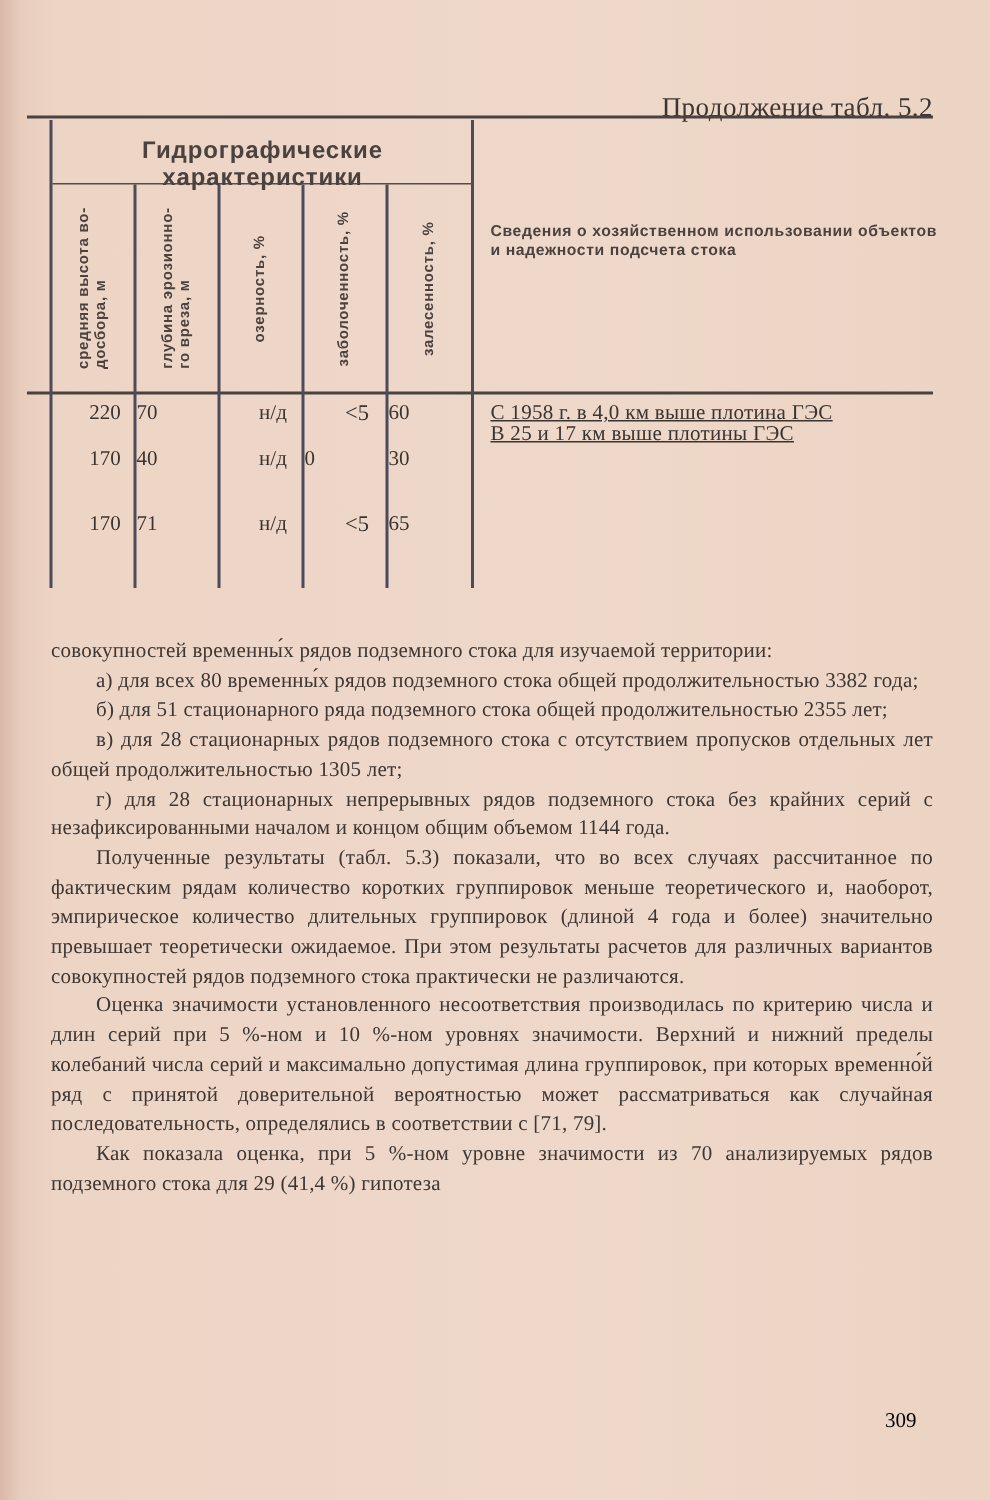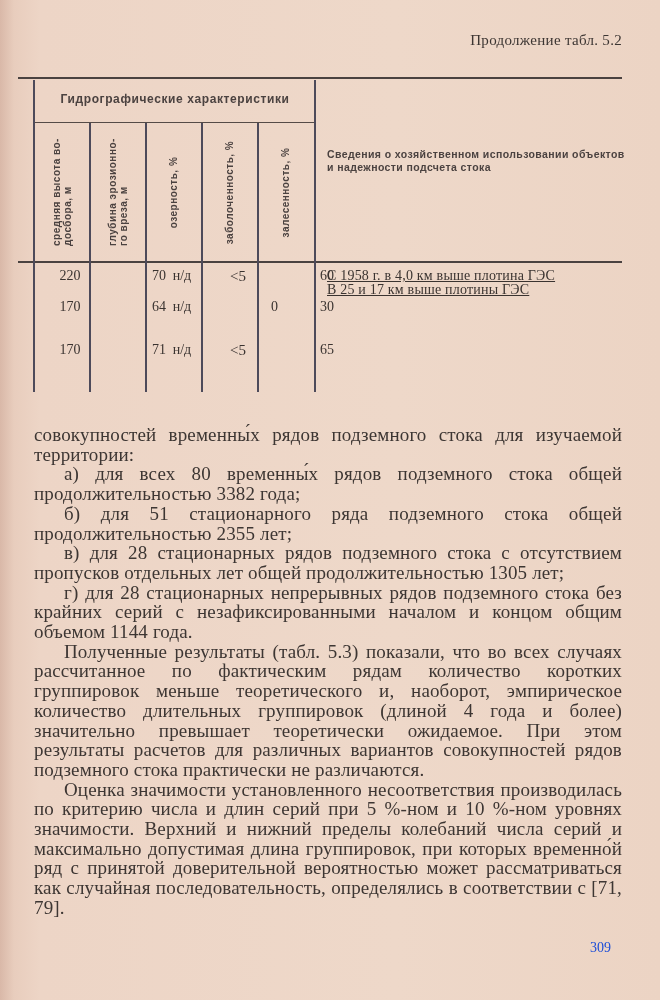--- a/index.html
+++ b/index.html
@@ -4,55 +4,55 @@
   <style>
     html, body { margin: 0; padding: 0; }
     body {
       width: 660px; height: 1000px; position: relative; overflow: hidden;
       background: linear-gradient(90deg, #d9b8a8 0px, #e8cdbd 14px, #edd5c6 40px, #eed8c9 60%, #ecd4c4 100%);
       color: #3a3330;
       font-family: "Liberation Serif", serif;
     }
     .abs { position: absolute; }
     .caption {
-      right: 38px; top: 32px; font-size: 15px; letter-spacing: 0.3px; color: #3c3532;
+      right: 38px; top: 61px; font-size: 18px; letter-spacing: 0.3px; color: #3c3532;
     }
     .hline { position: absolute; height: 2px; background: #4a4240; }
     .hline.thin { height: 1px; background: #554b47; }
     .vline { position: absolute; width: 2px; background: #4d4a5a; }
     .group-head {
       left: 36px; width: 278px; top: 92px; text-align: center;
-      font-family: "Liberation Sans", sans-serif; font-size: 12px; font-weight: bold; letter-spacing: 0.6px; color: #4b4240;
+      font-family: "Liberation Sans", sans-serif; font-size: 16px; font-weight: bold; letter-spacing: 0.6px; color: #4b4240;
     }
     .col-head {
       position: absolute; top: 124px; height: 136px; width: 54px;
       display: flex; align-items: center; justify-content: center;
     }
     .col-head span {
       display: block; transform: rotate(-90deg); white-space: nowrap;
       font-family: "Liberation Sans", sans-serif; font-size: 10px; font-weight: bold; letter-spacing: 0.5px;
       line-height: 11px; color: #4b4240; text-align: left;
     }
     .right-head {
       left: 327px; width: 306px; top: 148px; 
       font-family: "Liberation Sans", sans-serif; font-size: 10.5px; font-weight: bold; letter-spacing: 0.4px;
       line-height: 13px; color: #4b4240;
     }
     .cell {
       position: absolute; width: 70px; text-align: center; font-size: 14px; color: #3a3330;
     }
-    .cell.r { text-align: right; width: 46px; margin-left: 29px; }
+    .cell.r { text-align: left; width: 46px; }
     .note { position: absolute; left: 327px; font-size: 14px; color: #3a3330; letter-spacing: 0.2px; text-decoration: underline; }
     .text {
-      position: absolute; left: 34px; width: 588px; font-size: 19px; line-height: 19.7px;
+      position: absolute; left: 34px; width: 588px; font-size: 14px; line-height: 19.7px;
       text-align: justify; color: #3d3633; letter-spacing: 0.15px;
     }
     .text p { margin: 0; }
     .text p.ind { text-indent: 30px; }
-    .pageno { left: 590px; top: 940px; font-size: 14px; color: #1d4ed8; }
+    .pageno { left: 590px; top: 940px; font-size: 14px; color: #000000; }
   </style>
 </head>
 <body>
 
 <div class="abs caption">Продолжение табл. 5.2</div>
 
 <div class="hline" style="left:18px; width:604px; top:77px;"></div>
 <div class="hline thin" style="left:35px; width:280px; top:122px;"></div>
 <div class="hline" style="left:18px; width:604px; top:261px;"></div>
 
@@ -88,21 +88,21 @@
 <div>
   <div class="cell" style="left:35px; top:268px;">220</div>
   <div class="cell r" style="left:91px; top:268px;">70</div>
   <div class="cell" style="left:147px; top:268px;">н/д</div>
   <div class="cell" style="left:203px; top:268px; font-size:15px;">&lt;5</div>
   <div class="cell r" style="left:259px; top:268px;">60</div>
   <div class="note" style="top:268px;">С 1958 г. в 4,0 км выше плотина ГЭС</div>
 </div>
 <div>
   <div class="cell" style="left:35px; top:299px;">170</div>
-  <div class="cell r" style="left:91px; top:299px;">64</div>
+  <div class="cell r" style="left:91px; top:299px;">40</div>
   <div class="cell" style="left:147px; top:299px;">н/д</div>
   <div class="cell r" style="left:203px; top:299px;">0</div>
   <div class="cell r" style="left:259px; top:299px;">30</div>
   <div class="note" style="top:282px;">В 25 и 17 км выше плотины ГЭС</div>
 </div>
 <div>
   <div class="cell" style="left:35px; top:342px;">170</div>
   <div class="cell r" style="left:91px; top:342px;">71</div>
   <div class="cell" style="left:147px; top:342px;">н/д</div>
   <div class="cell" style="left:203px; top:342px; font-size:15px;">&lt;5</div>
@@ -111,15 +111,16 @@
 </div>
 
 <div class="text" style="top:425px;">
   <p>совокупностей временны́х рядов подземного стока для изучаемой территории:</p>
   <p class="ind">а) для всех 80 временны́х рядов подземного стока общей продолжительностью 3382 года;</p>
   <p class="ind">б) для 51 стационарного ряда подземного стока общей продолжительностью 2355 лет;</p>
   <p class="ind">в) для 28 стационарных рядов подземного стока с отсутствием пропусков отдельных лет общей продолжительностью 1305 лет;</p>
   <p class="ind">г) для 28 стационарных непрерывных рядов подземного стока без крайних серий с незафиксированными началом и концом общим объемом 1144 года.</p>
   <p class="ind">Полученные результаты (табл. 5.3) показали, что во всех случаях рассчитанное по фактическим рядам количество коротких группировок меньше теоретического и, наоборот, эмпирическое количество длительных группировок (длиной 4 года и более) значительно превышает теоретически ожидаемое. При этом результаты расчетов для различных вариантов совокупностей рядов подземного стока практически не различаются.</p>
   <p class="ind">Оценка значимости установленного несоответствия производилась по критерию числа и длин серий при 5 %-ном и 10 %-ном уровнях значимости. Верхний и нижний пределы колебаний числа серий и максимально допустимая длина группировок, при которых временно́й ряд с принятой доверительной вероятностью может рассматриваться как случайная последовательность, определялись в соответствии с [71, 79].</p>
+  <p class="ind">Как показала оценка, при 5 %-ном уровне значимости из 70 анализируемых рядов подземного стока для 29 (41,4 %) гипотеза</p>
 </div>
 
 <div class="abs pageno">309</div>
 
 </body></html>

